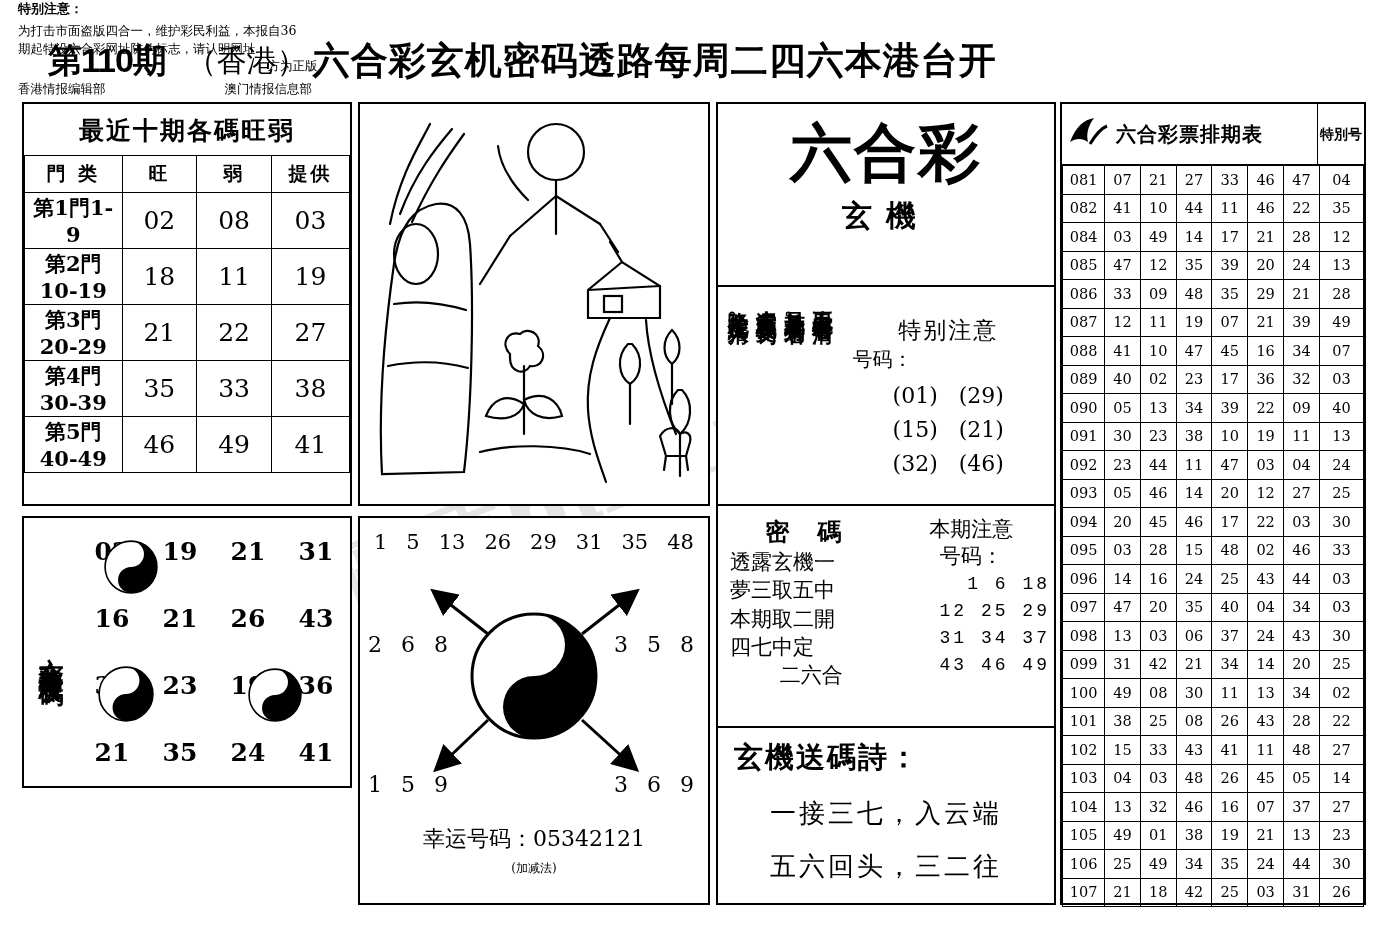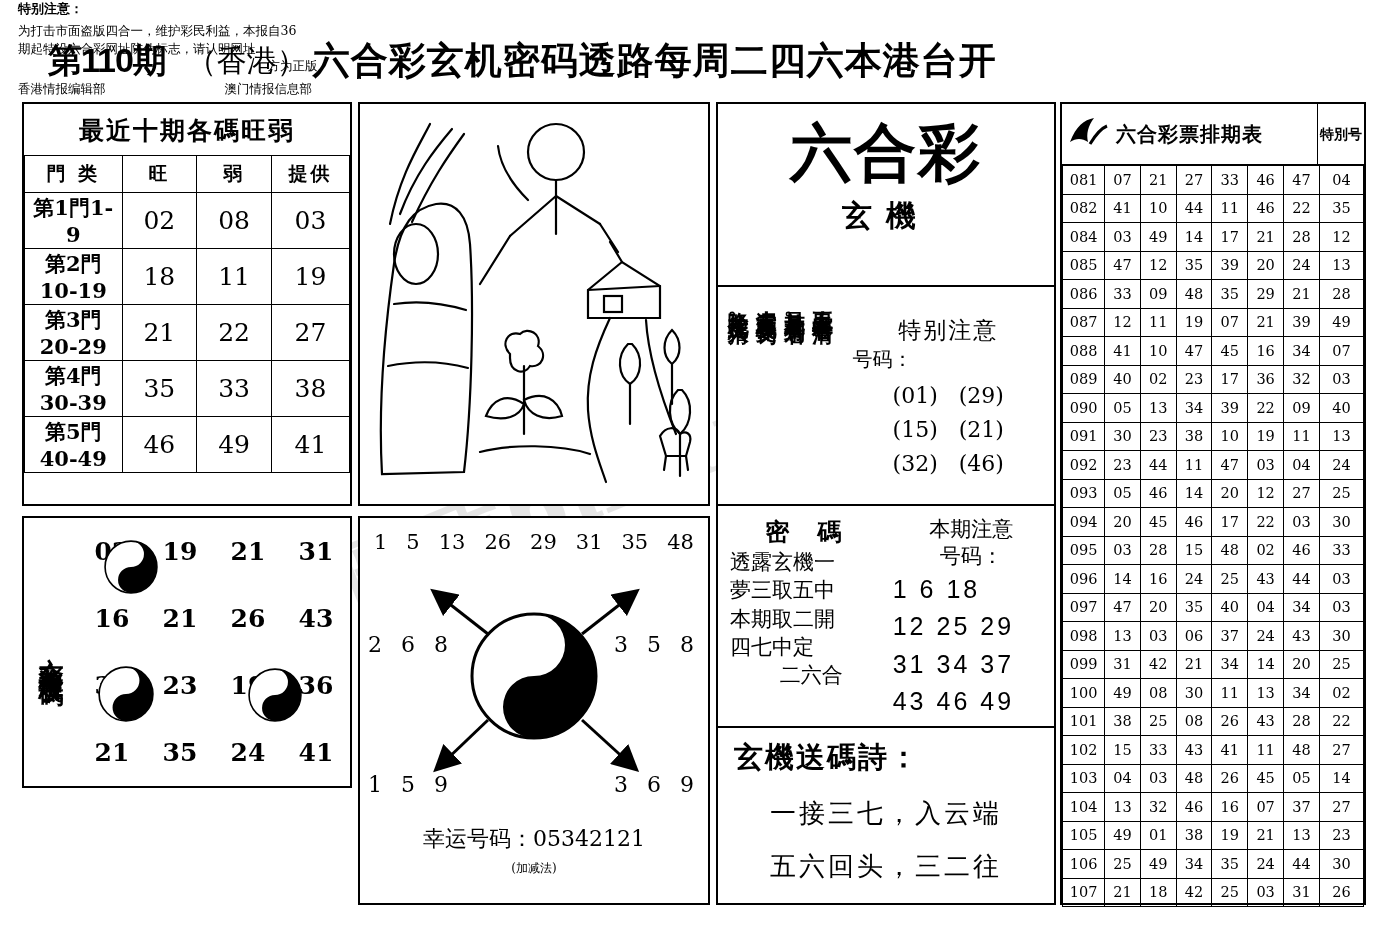--- a/index.html
+++ b/index.html
@@ -71,21 +71,21 @@
   .pairs{font-family:"DejaVu Serif","Liberation Serif",serif;font-size:22px;line-height:1.55;margin-top:6px;text-align:center;}
 
   #boxSecret{left:716px;top:506px;width:340px;height:222px;border-top:none;}
   .secret-wrap{display:flex;height:100%;}
   .secret-l{width:52%;padding:10px 0 0 6px;box-sizing:border-box;}
   .secret-l .t{text-align:center;font-family:"DejaVu Serif","Liberation Serif",serif;font-weight:bold;font-size:24px;letter-spacing:10px;}
   .secret-l .ln{font-family:"DejaVu Serif","Liberation Serif",serif;font-size:21px;line-height:1.35;margin-left:6px;}
   .secret-l .ln.ind{text-align:center;}
   .secret-r{width:48%;padding:10px 4px 0 0;box-sizing:border-box;}
   .secret-r .t{font-family:"DejaVu Serif","Liberation Serif",serif;font-size:21px;text-align:center;line-height:1.3;}
-  .secret-r .row{font-family:Liberation Sans, sans-serif;font-size:25px;text-align:left;line-height:1.5;letter-spacing:3px;}
+  .secret-r .row{font-family:Liberation Mono, monospace;font-size:18px;text-align:right;line-height:1.5;letter-spacing:3px;}
 
   #boxVerse{left:716px;top:728px;width:340px;height:177px;border-top:none;}
   .verse-t{font-family:"DejaVu Serif","Liberation Serif",serif;font-weight:bold;font-size:29px;margin:10px 0 13px 16px;letter-spacing:2px;}
   .verse-l{font-family:"DejaVu Serif","Liberation Serif",serif;font-size:26px;text-align:center;margin-top:18px;letter-spacing:3px;}
 
   
   #boxRight{left:1060px;top:102px;width:306px;height:803px;}
   .rt-head{display:flex;height:60px;border-bottom:1px solid #000;}
   .rt-head-l{flex:1;position:relative;display:flex;align-items:center;justify-content:center;border-right:1px solid #000;}
   .rt-head-l .cap{font-family:"DejaVu Serif","Liberation Serif",serif;font-weight:bold;font-size:20px;letter-spacing:1px;}

